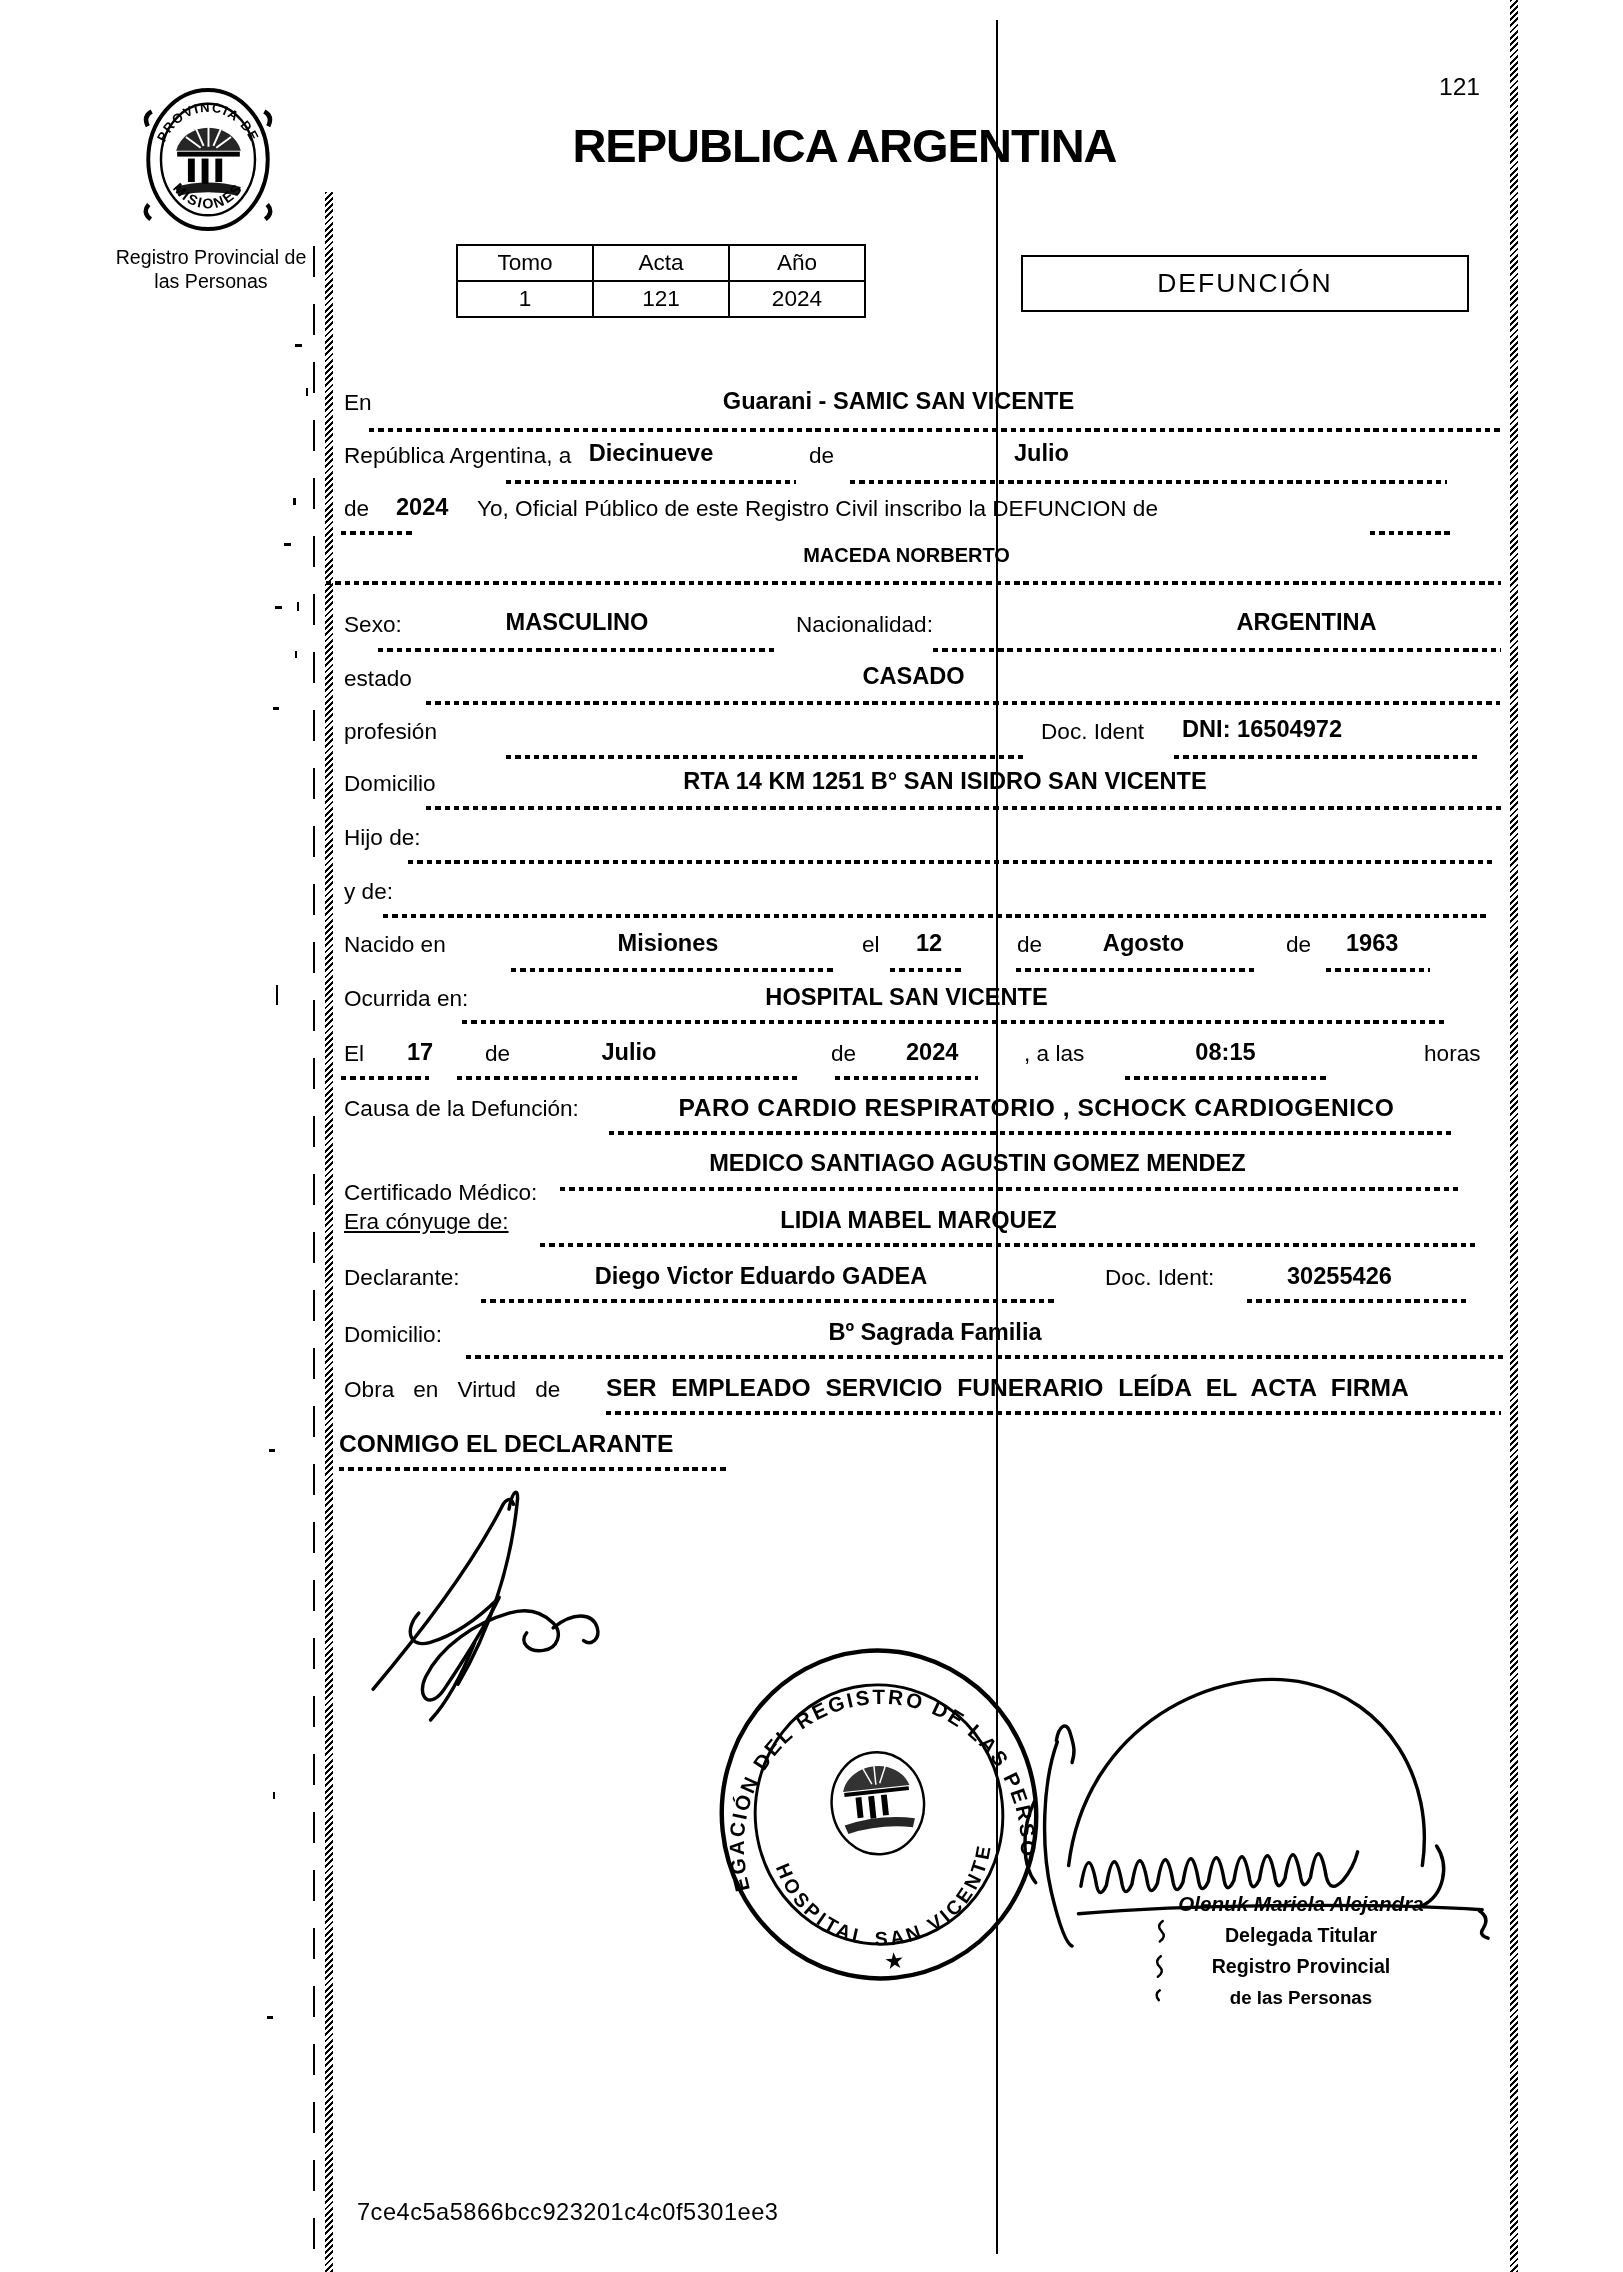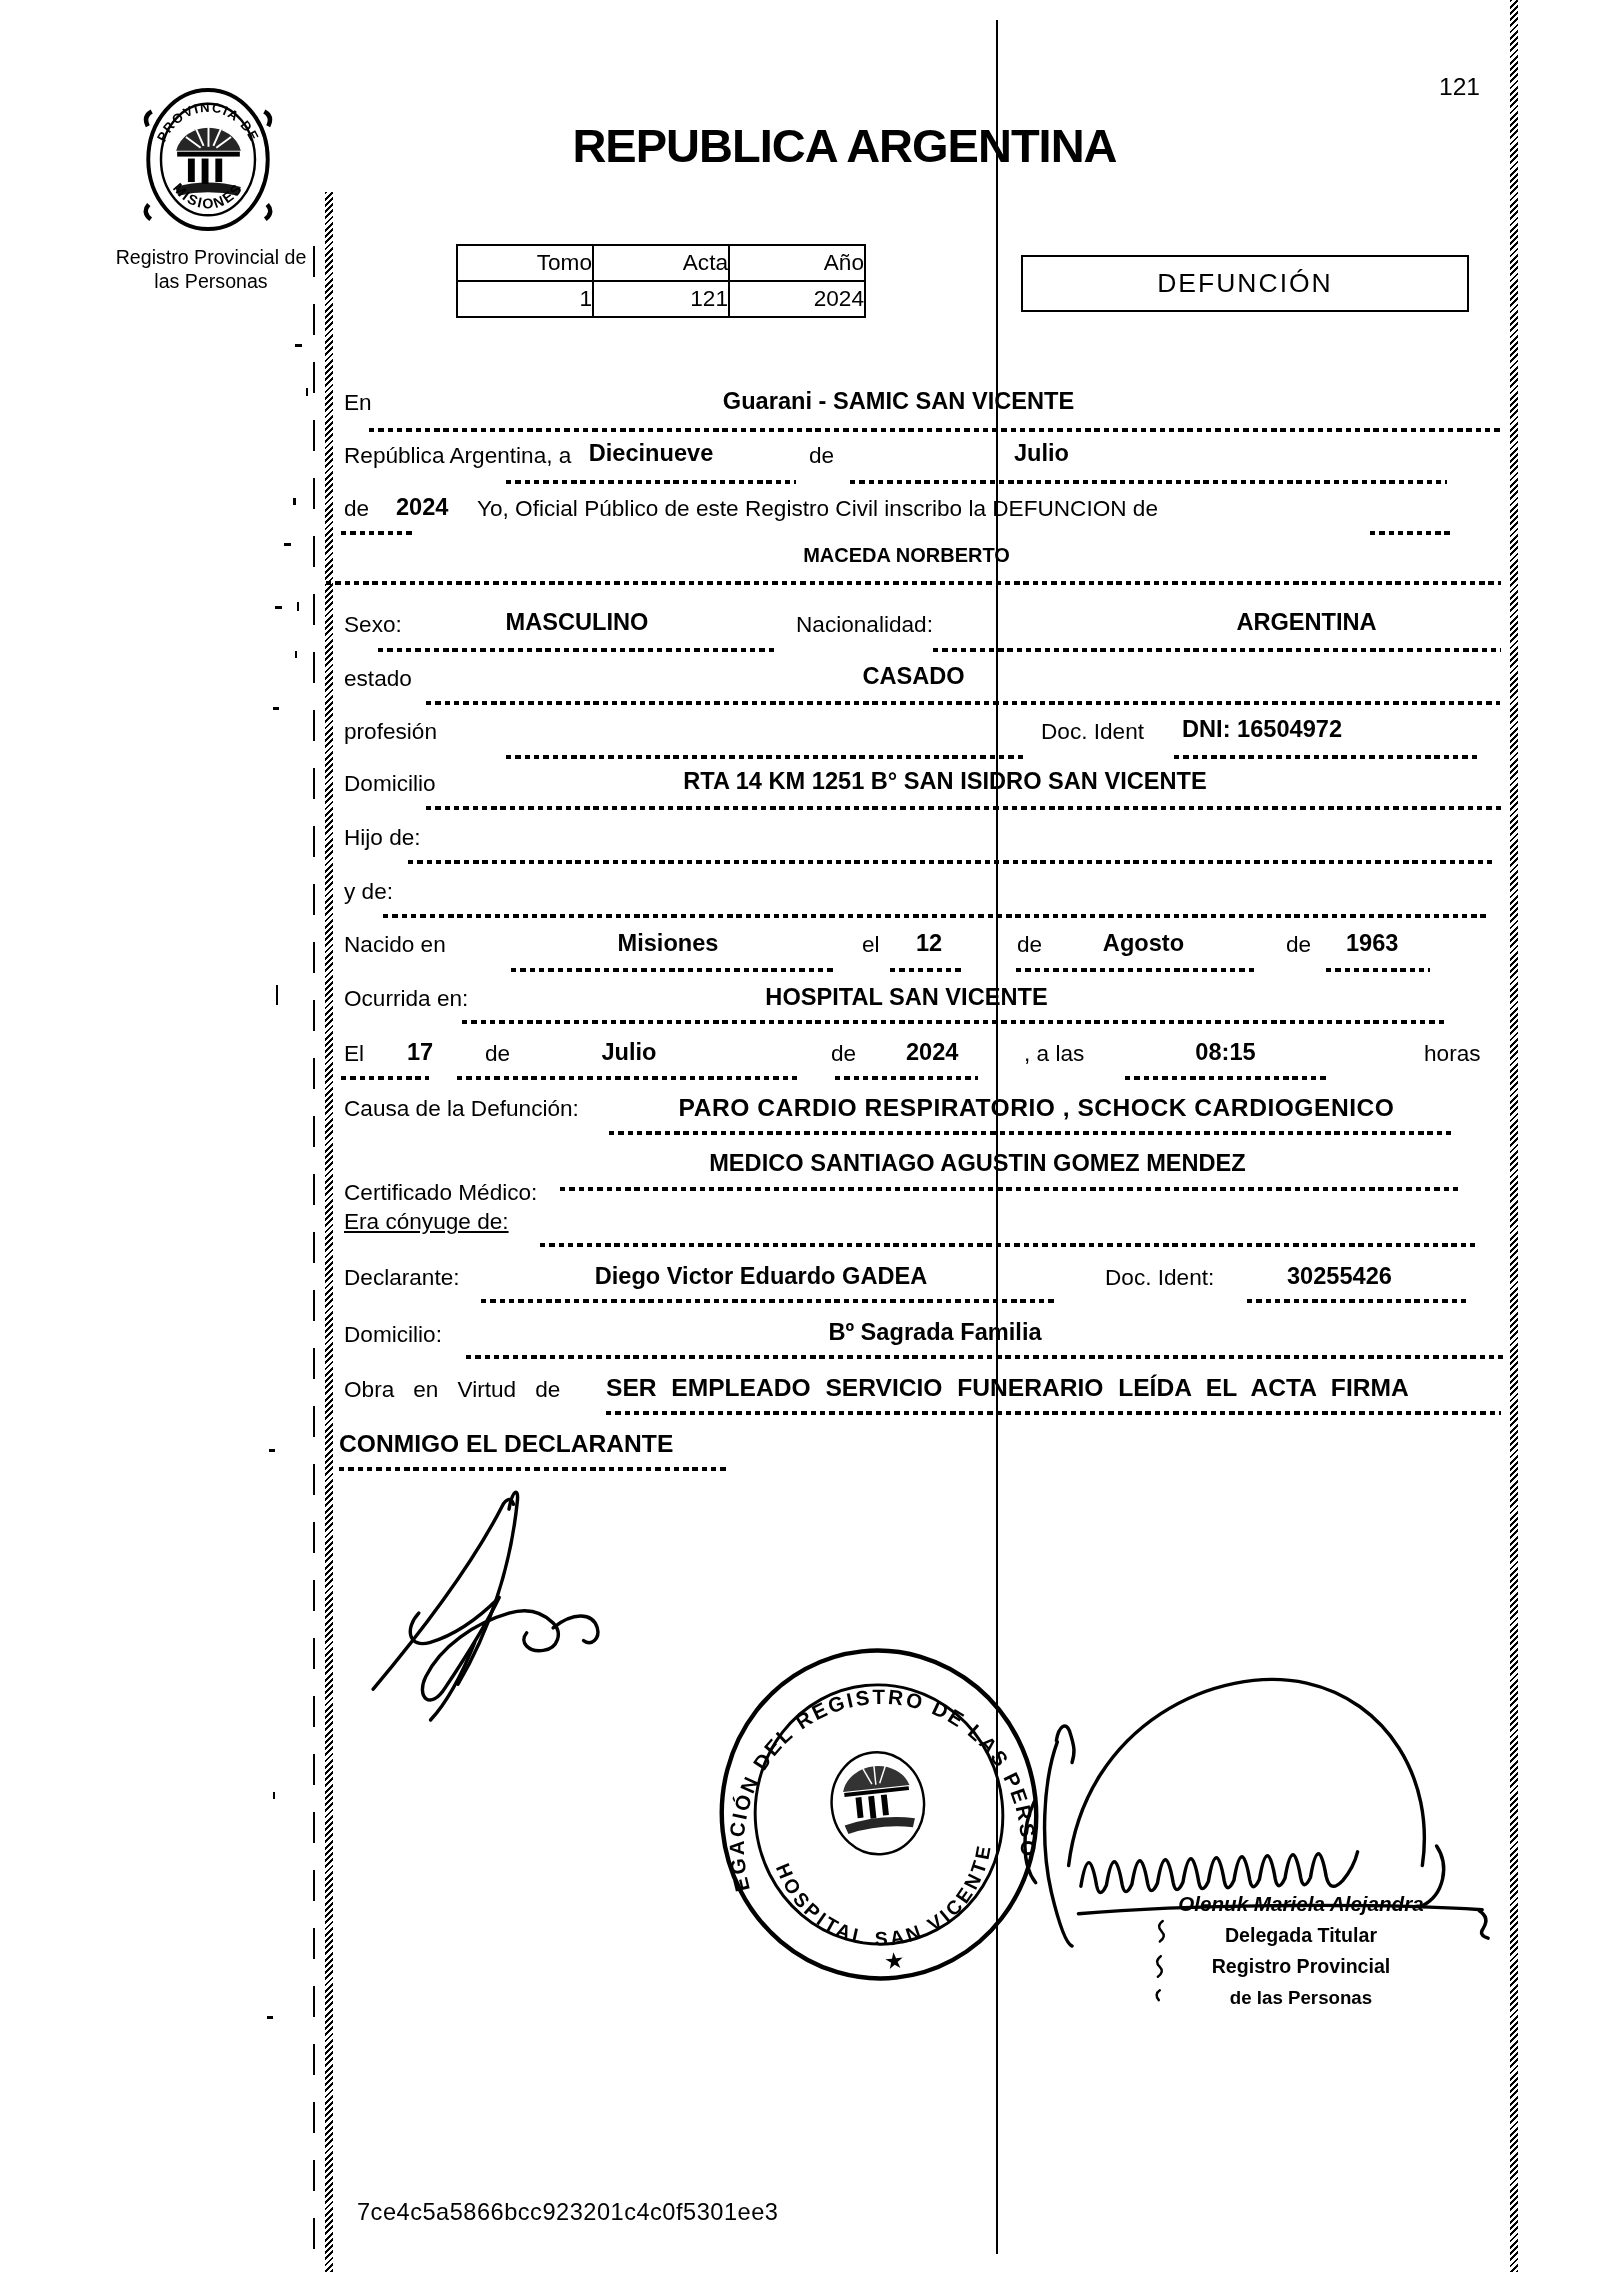--- a/index.html
+++ b/index.html
@@ -17,21 +17,21 @@
     background:repeating-linear-gradient(90deg,#000 0 5.4px,transparent 5.4px 9.3px);}
   
   .band{position:absolute;width:8.3px;
     background:repeating-linear-gradient(135deg,#000 0 2px,#fff 2px 4.4px);}
   .brokenline{position:absolute;width:1.5px;
     background:repeating-linear-gradient(180deg,#000 0 31px,transparent 31px 58px);}
   .centerline{position:absolute;width:2px;background:#000;}
   .tick{position:absolute;background:#000;}
   
   .rec-table{position:absolute;border-collapse:collapse;}
-  .rec-table td{border:2px solid #000;text-align:right;font-size:22.6px;
+  .rec-table td{border:2px solid #000;text-align:center;font-size:22.6px;
     width:134px;height:34px;padding:0;}
   
   .type-box{position:absolute;border:2.5px solid #000;display:flex;
     align-items:center;justify-content:center;font-size:26.5px;letter-spacing:2px;}
   .title{font-size:47px;font-weight:700;letter-spacing:-1px;}
   .pageno{font-size:24.6px;}
   .caption{font-size:19.6px;line-height:1.2;text-align:center;}
   .hash{font-size:23.6px;letter-spacing:0.5px;}
   .offblock{font-weight:700;text-align:center;}
   svg{position:absolute;overflow:visible;}
@@ -194,20 +194,21 @@
 
   <span class="abs lbl" style="left:344px;top:1096px;">Causa de la Defunción:</span>
   <span class="abs val ctr" style="left:619px;top:1094px;width:835px;font-size:24.6px;letter-spacing:0.5px;">PARO CARDIO RESPIRATORIO , SCHOCK CARDIOGENICO</span>
   <div class="dots" style="left:609px;top:1131px;width:845px;"></div>
 
   <span class="abs lbl" style="left:344px;top:1152px;margin-top:28px;">Certificado Médico:</span>
   <span class="abs val ctr" style="left:457px;top:1150px;width:1041px;">MEDICO SANTIAGO AGUSTIN GOMEZ MENDEZ</span>
   <div class="dots" style="left:560px;top:1187px;width:900px;"></div>
 
   <span class="abs lbl" style="left:344px;top:1209px;text-decoration:underline;">Era cónyuge de:</span>
+  <span class="abs val ctr" style="left:344px;top:1207px;width:1149px;">LIDIA MABEL MARQUEZ</span>
   <div class="dots" style="left:540px;top:1243px;width:937px;"></div>
 
   <span class="abs lbl" style="left:344px;top:1265px;">Declarante:</span>
   <span class="abs val ctr" style="left:481px;top:1263px;width:560px;">Diego Victor Eduardo GADEA</span>
   <span class="abs lbl" style="left:1105px;top:1265px;">Doc. Ident:</span>
   <span class="abs val" style="left:1287px;top:1263px;">30255426</span>
   <div class="dots" style="left:481px;top:1299px;width:577px;"></div>
   <div class="dots" style="left:1247px;top:1299px;width:220px;"></div>
 
   <span class="abs lbl" style="left:344px;top:1322px;">Domicilio:</span>

